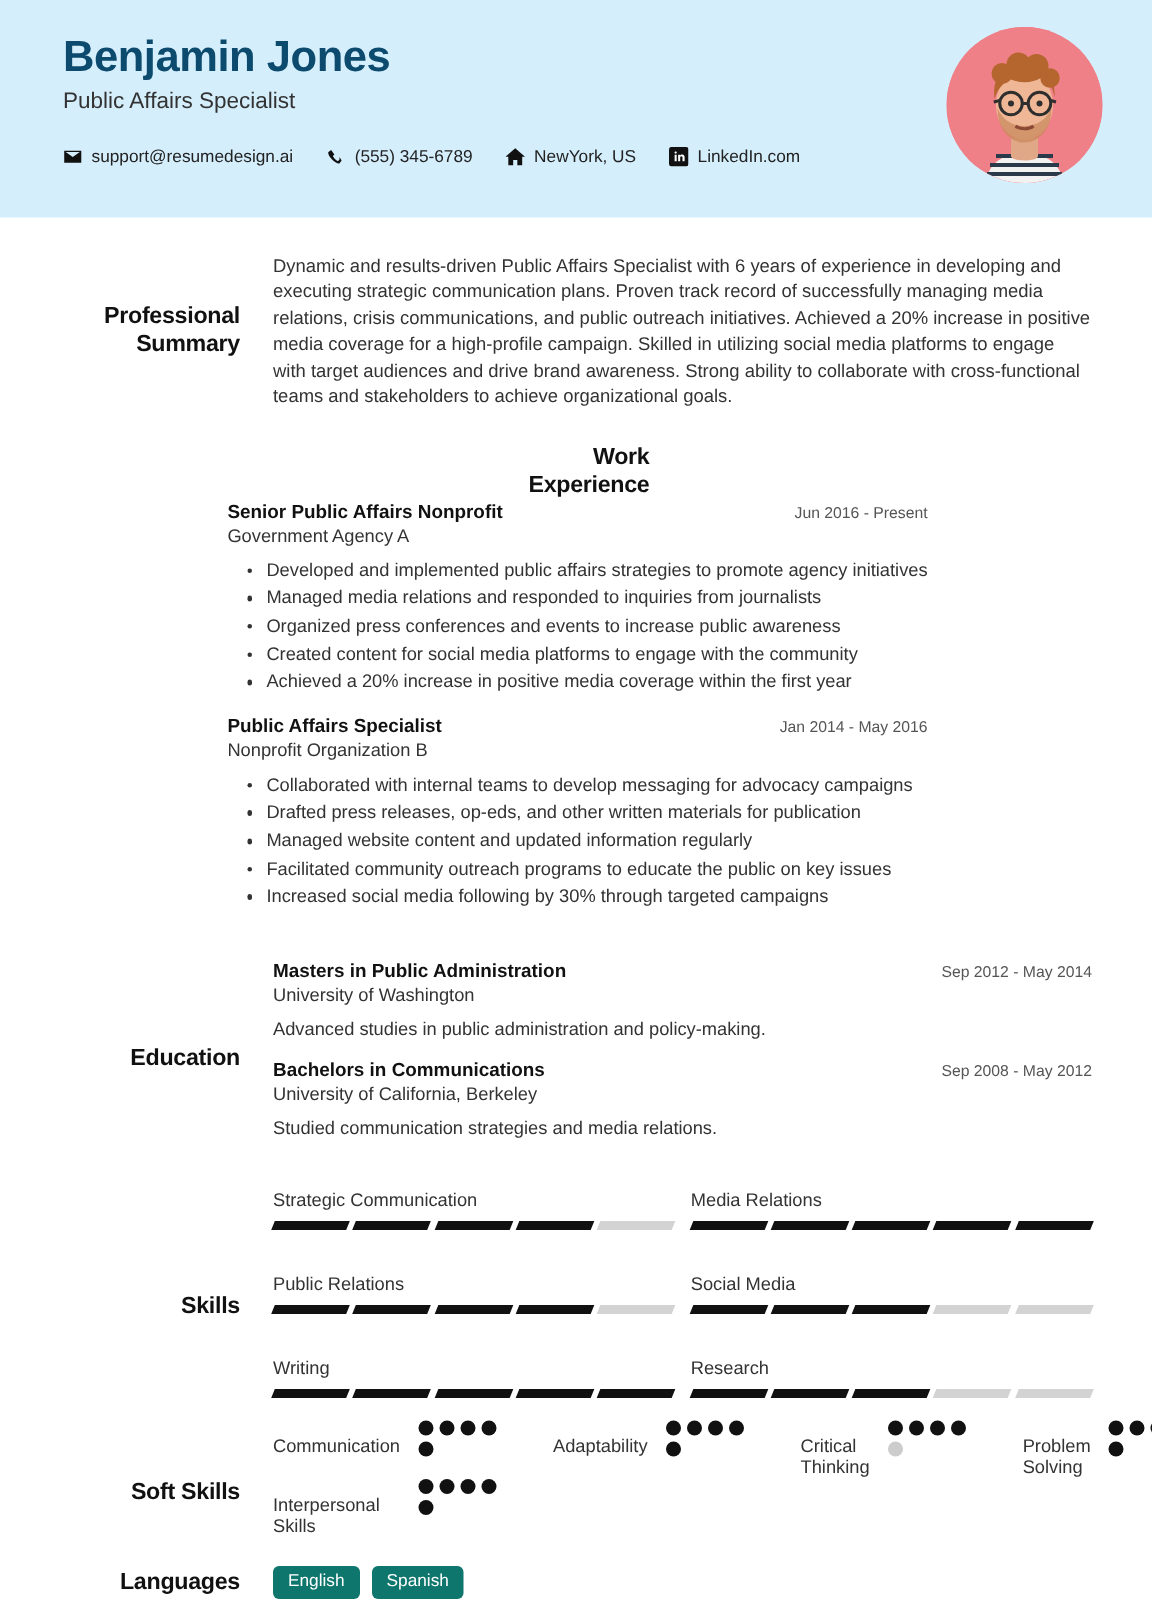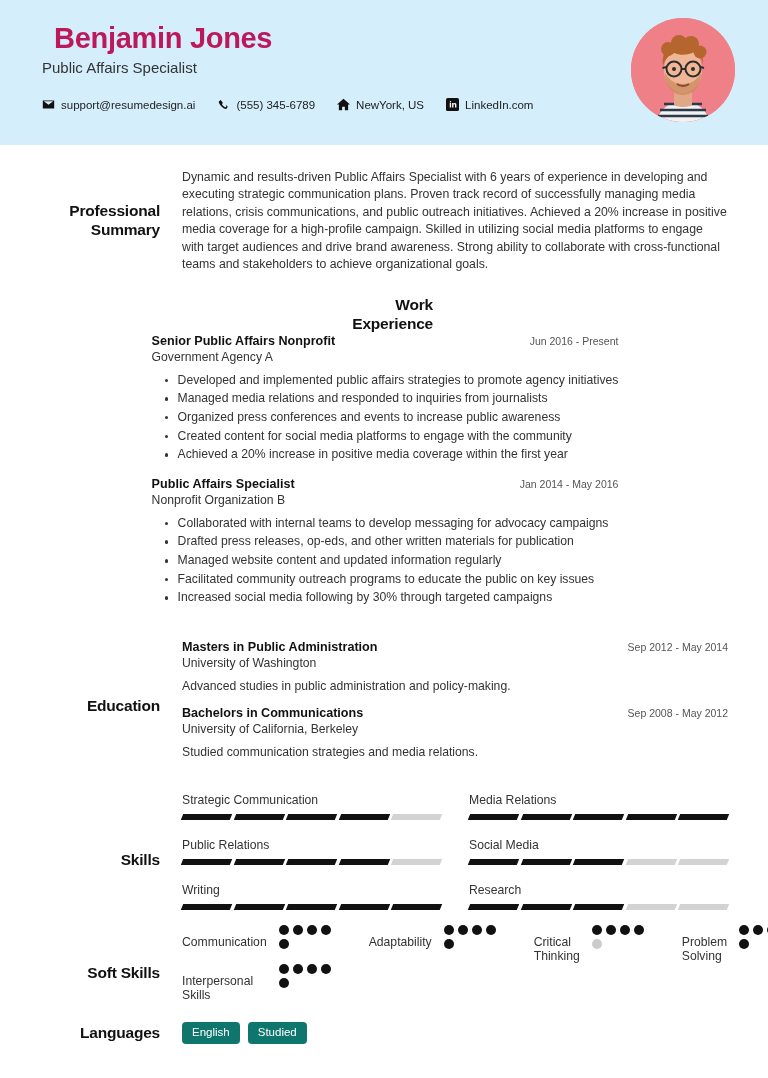--- a/index.html
+++ b/index.html
@@ -16,24 +16,24 @@
   
   .header {
     background: #d4eefc;
     height: 145px;
     padding: 22px 40px 0 42px;
     position: relative;
   }
   .name {
     font-size: 29px;
     font-weight: bold;
-    color: #be185d;
+    color: #0c4a6e;
     letter-spacing: -0.3px;
     line-height: 1.15;
-    margin: 0 0 4px 12px;
+    margin: 0 0 4px 0;
   }
   .title {
     font-size: 15px;
     color: #333333;
     font-weight: normal;
     margin: 0 0 22px 0;
   }
   .contact-row {
     display: flex;
     align-items: center;
@@ -137,20 +137,21 @@
     border-radius: 50%;
     background: #333333;
   }
 
   
   .skill-grid {
     display: grid;
     grid-template-columns: 1fr 1fr;
     column-gap: 28px;
     row-gap: 0;
+    gap: 11px;
   }
   .skill-item { margin-bottom: 18px; }
   .skill-name {
     font-size: 12.2px;
     color: #333333;
     margin-bottom: 7px;
   }
   .bar {
     display: flex;
     gap: 4px;
@@ -484,18 +485,18 @@
           </div>
         </div>
       </div>
   </div>
 
   <div class="section" style="margin-top:10px;">
     <div class="sec-label">Languages</div>
     <div class="sec-body">
         <div class="lang-row" id="languages-body">
           <span class="lang-chip">English</span>
-          <span class="lang-chip">Studied</span>
+          <span class="lang-chip">Spanish</span>
         </div>
       </div>
   </div>
 
 </div>
 
 </body></html>

